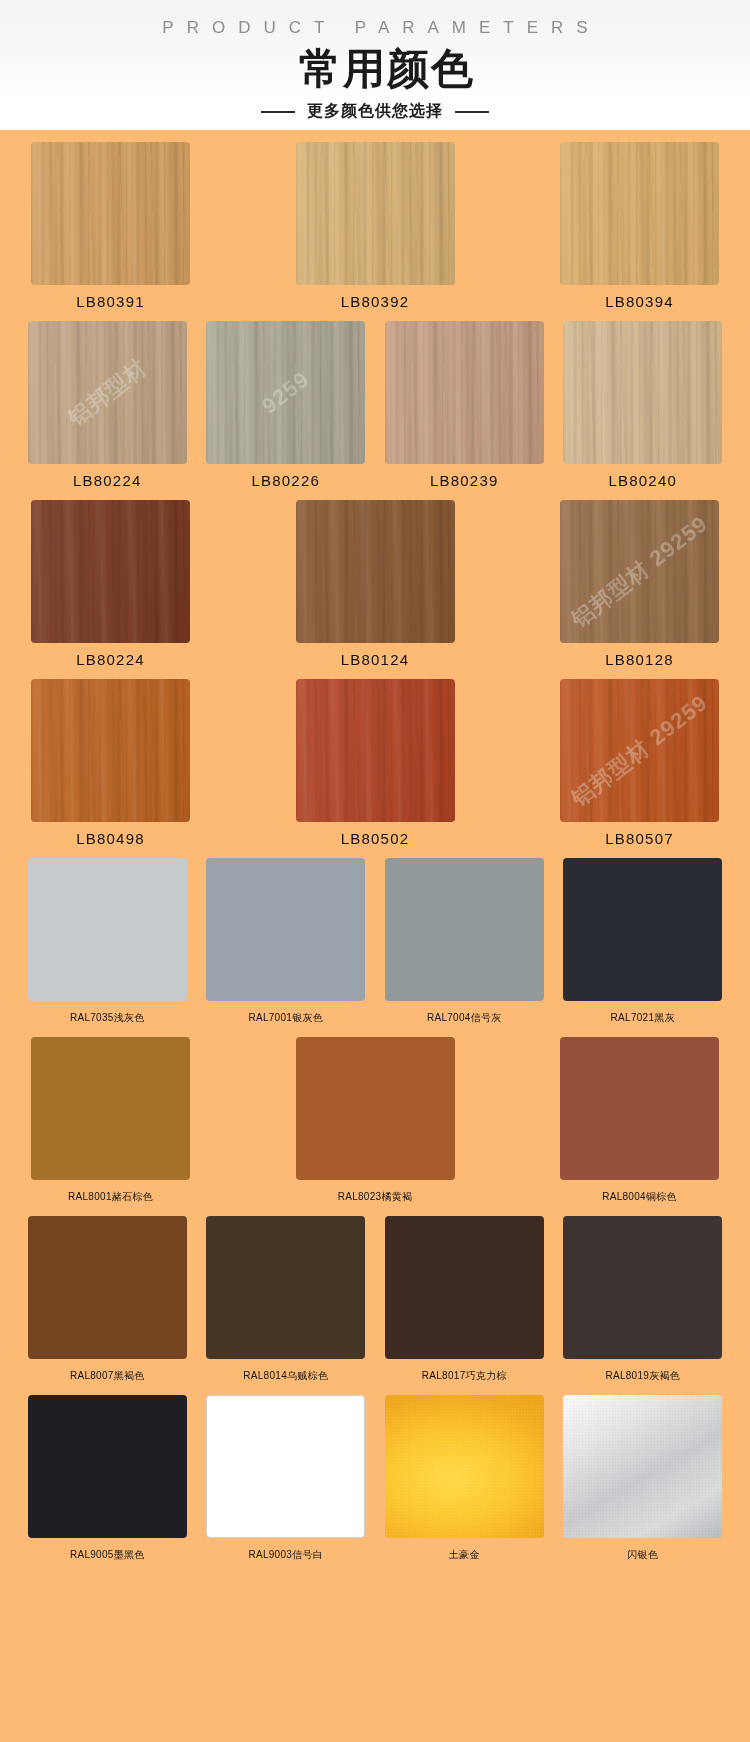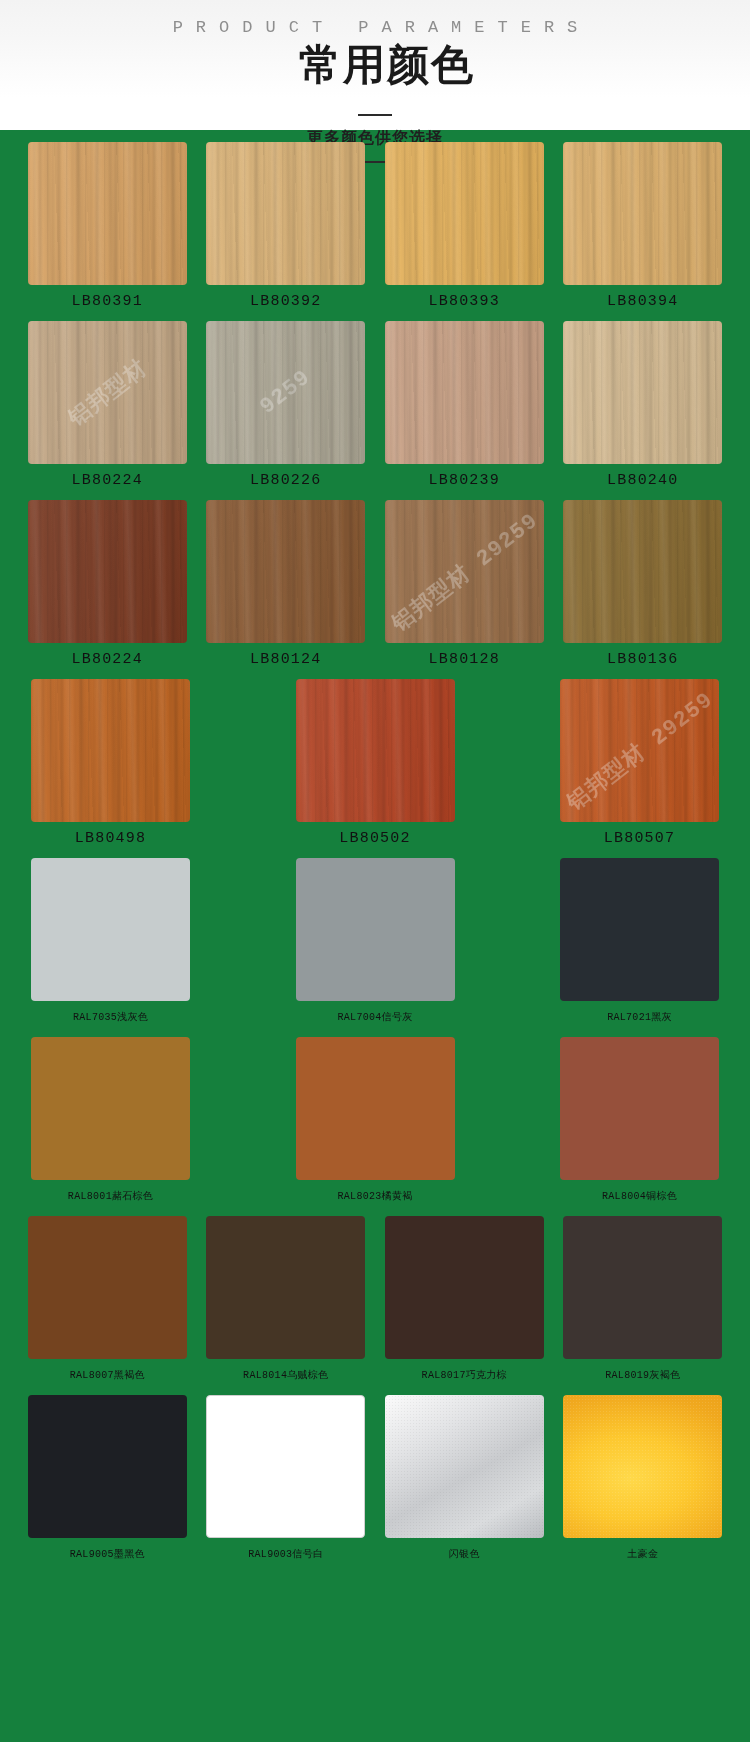--- a/index.html
+++ b/index.html
@@ -5,23 +5,22 @@
   * { box-sizing: border-box; margin: 0; padding: 0; }
   html, body {
     width: 750px;
     background: #ffffff;
     font-family: "Liberation Sans", "DejaVu Sans", sans-serif;
   }
   .page {
     width: 750px;
     min-height: 1742px;
     position: relative;
-    background: #15803d;
+    background: #fdba74;
     overflow: hidden;
-    font-family: Liberation Mono, monospace;
   }
 
   
   .header {
     width: 750px;
     height: 130px;
     position: relative;
     background: linear-gradient(180deg, #f3f3f3 0%, #f7f7f7 30%, #ffffff 75%);
   }
   .eyebrow {
@@ -42,22 +41,21 @@
     color: #1a1a1a;
     letter-spacing: 2px;
     margin-top: 8px;
     padding-left: 24px;
   }
   .sub-row {
     display: flex;
     align-items: center;
     justify-content: center;
     gap: 12px;
-    margin-top: 23px;
-    flex-direction: column;
+    margin-top: 9px;
   }
   .sub-rule {
     width: 34px;
     height: 2px;
     background: #2a2a2a;
   }
   .subtitle {
     font-size: 16px;
     font-weight: 700;
     color: #1f1f1f;
@@ -187,24 +185,20 @@
       <div class="row">
         <div class="cell">
           <div class="swatch grain" style="background: rgb(215, 162, 99);"></div>
           <div class="caption">LB80391</div>
         </div>
         <div class="cell">
           <div class="swatch grain" style="background: rgb(220, 180, 120);"></div>
           <div class="caption">LB80392</div>
         </div>
         <div class="cell">
-          <div class="swatch grain" style="background: rgb(229, 178, 92);"></div>
-          <div class="caption">LB80393</div>
-        </div>
-        <div class="cell">
           <div class="swatch grain" style="background: rgb(221, 176, 108);"></div>
           <div class="caption">LB80394</div>
         </div>
       </div>
       <div class="row">
         <div class="cell">
           <div class="swatch grain" style="background: rgb(196, 168, 134);">
             <span class="wm">铝邦型材</span>
           </div>
           <div class="caption">LB80224</div>
@@ -232,24 +226,20 @@
         <div class="cell">
           <div class="swatch grain" style="background: rgb(138, 90, 51);"></div>
           <div class="caption">LB80124</div>
         </div>
         <div class="cell">
           <div class="swatch grain" style="background: rgb(154, 111, 73);">
             <span class="wm">铝邦型材 29259</span>
           </div>
           <div class="caption">LB80128</div>
         </div>
-        <div class="cell">
-          <div class="swatch grain" style="background: rgb(138, 108, 50);"></div>
-          <div class="caption">LB80136</div>
-        </div>
       </div>
       <div class="row">
         <div class="cell">
           <div class="swatch grain" style="background: rgb(191, 101, 34);"></div>
           <div class="caption">LB80498</div>
         </div>
         <div class="cell">
           <div class="swatch grain" style="background: rgb(180, 68, 36);"></div>
           <div class="caption">LB80502</div>
         </div>
@@ -259,20 +249,24 @@
           </div>
           <div class="caption">LB80507</div>
         </div>
       </div>
       <div class="row">
         <div class="cell">
           <div class="swatch" style="background: rgb(198, 204, 205);"></div>
           <div class="caption cn">RAL7035浅灰色</div>
         </div>
         <div class="cell">
+          <div class="swatch" style="background: rgb(154, 162, 171);"></div>
+          <div class="caption cn">RAL7001银灰色</div>
+        </div>
+        <div class="cell">
           <div class="swatch" style="background: rgb(147, 154, 156);"></div>
           <div class="caption cn">RAL7004信号灰</div>
         </div>
         <div class="cell">
           <div class="swatch" style="background: rgb(39, 45, 51);"></div>
           <div class="caption cn">RAL7021黑灰</div>
         </div>
       </div>
       <div class="row">
         <div class="cell">
@@ -309,23 +303,23 @@
       <div class="row">
         <div class="cell">
           <div class="swatch" style="background: rgb(29, 31, 36);"></div>
           <div class="caption cn">RAL9005墨黑色</div>
         </div>
         <div class="cell">
           <div class="swatch outlined" style="background: rgb(255, 255, 255);"></div>
           <div class="caption cn">RAL9003信号白</div>
         </div>
         <div class="cell">
+          <div class="swatch gold"></div>
+          <div class="caption cn">土豪金</div>
+        </div>
+        <div class="cell">
           <div class="swatch silver"></div>
           <div class="caption cn">闪银色</div>
         </div>
-        <div class="cell">
-          <div class="swatch gold"></div>
-          <div class="caption cn">土豪金</div>
-        </div>
       </div>
     </div>
 
 </div>
 
 </body></html>

